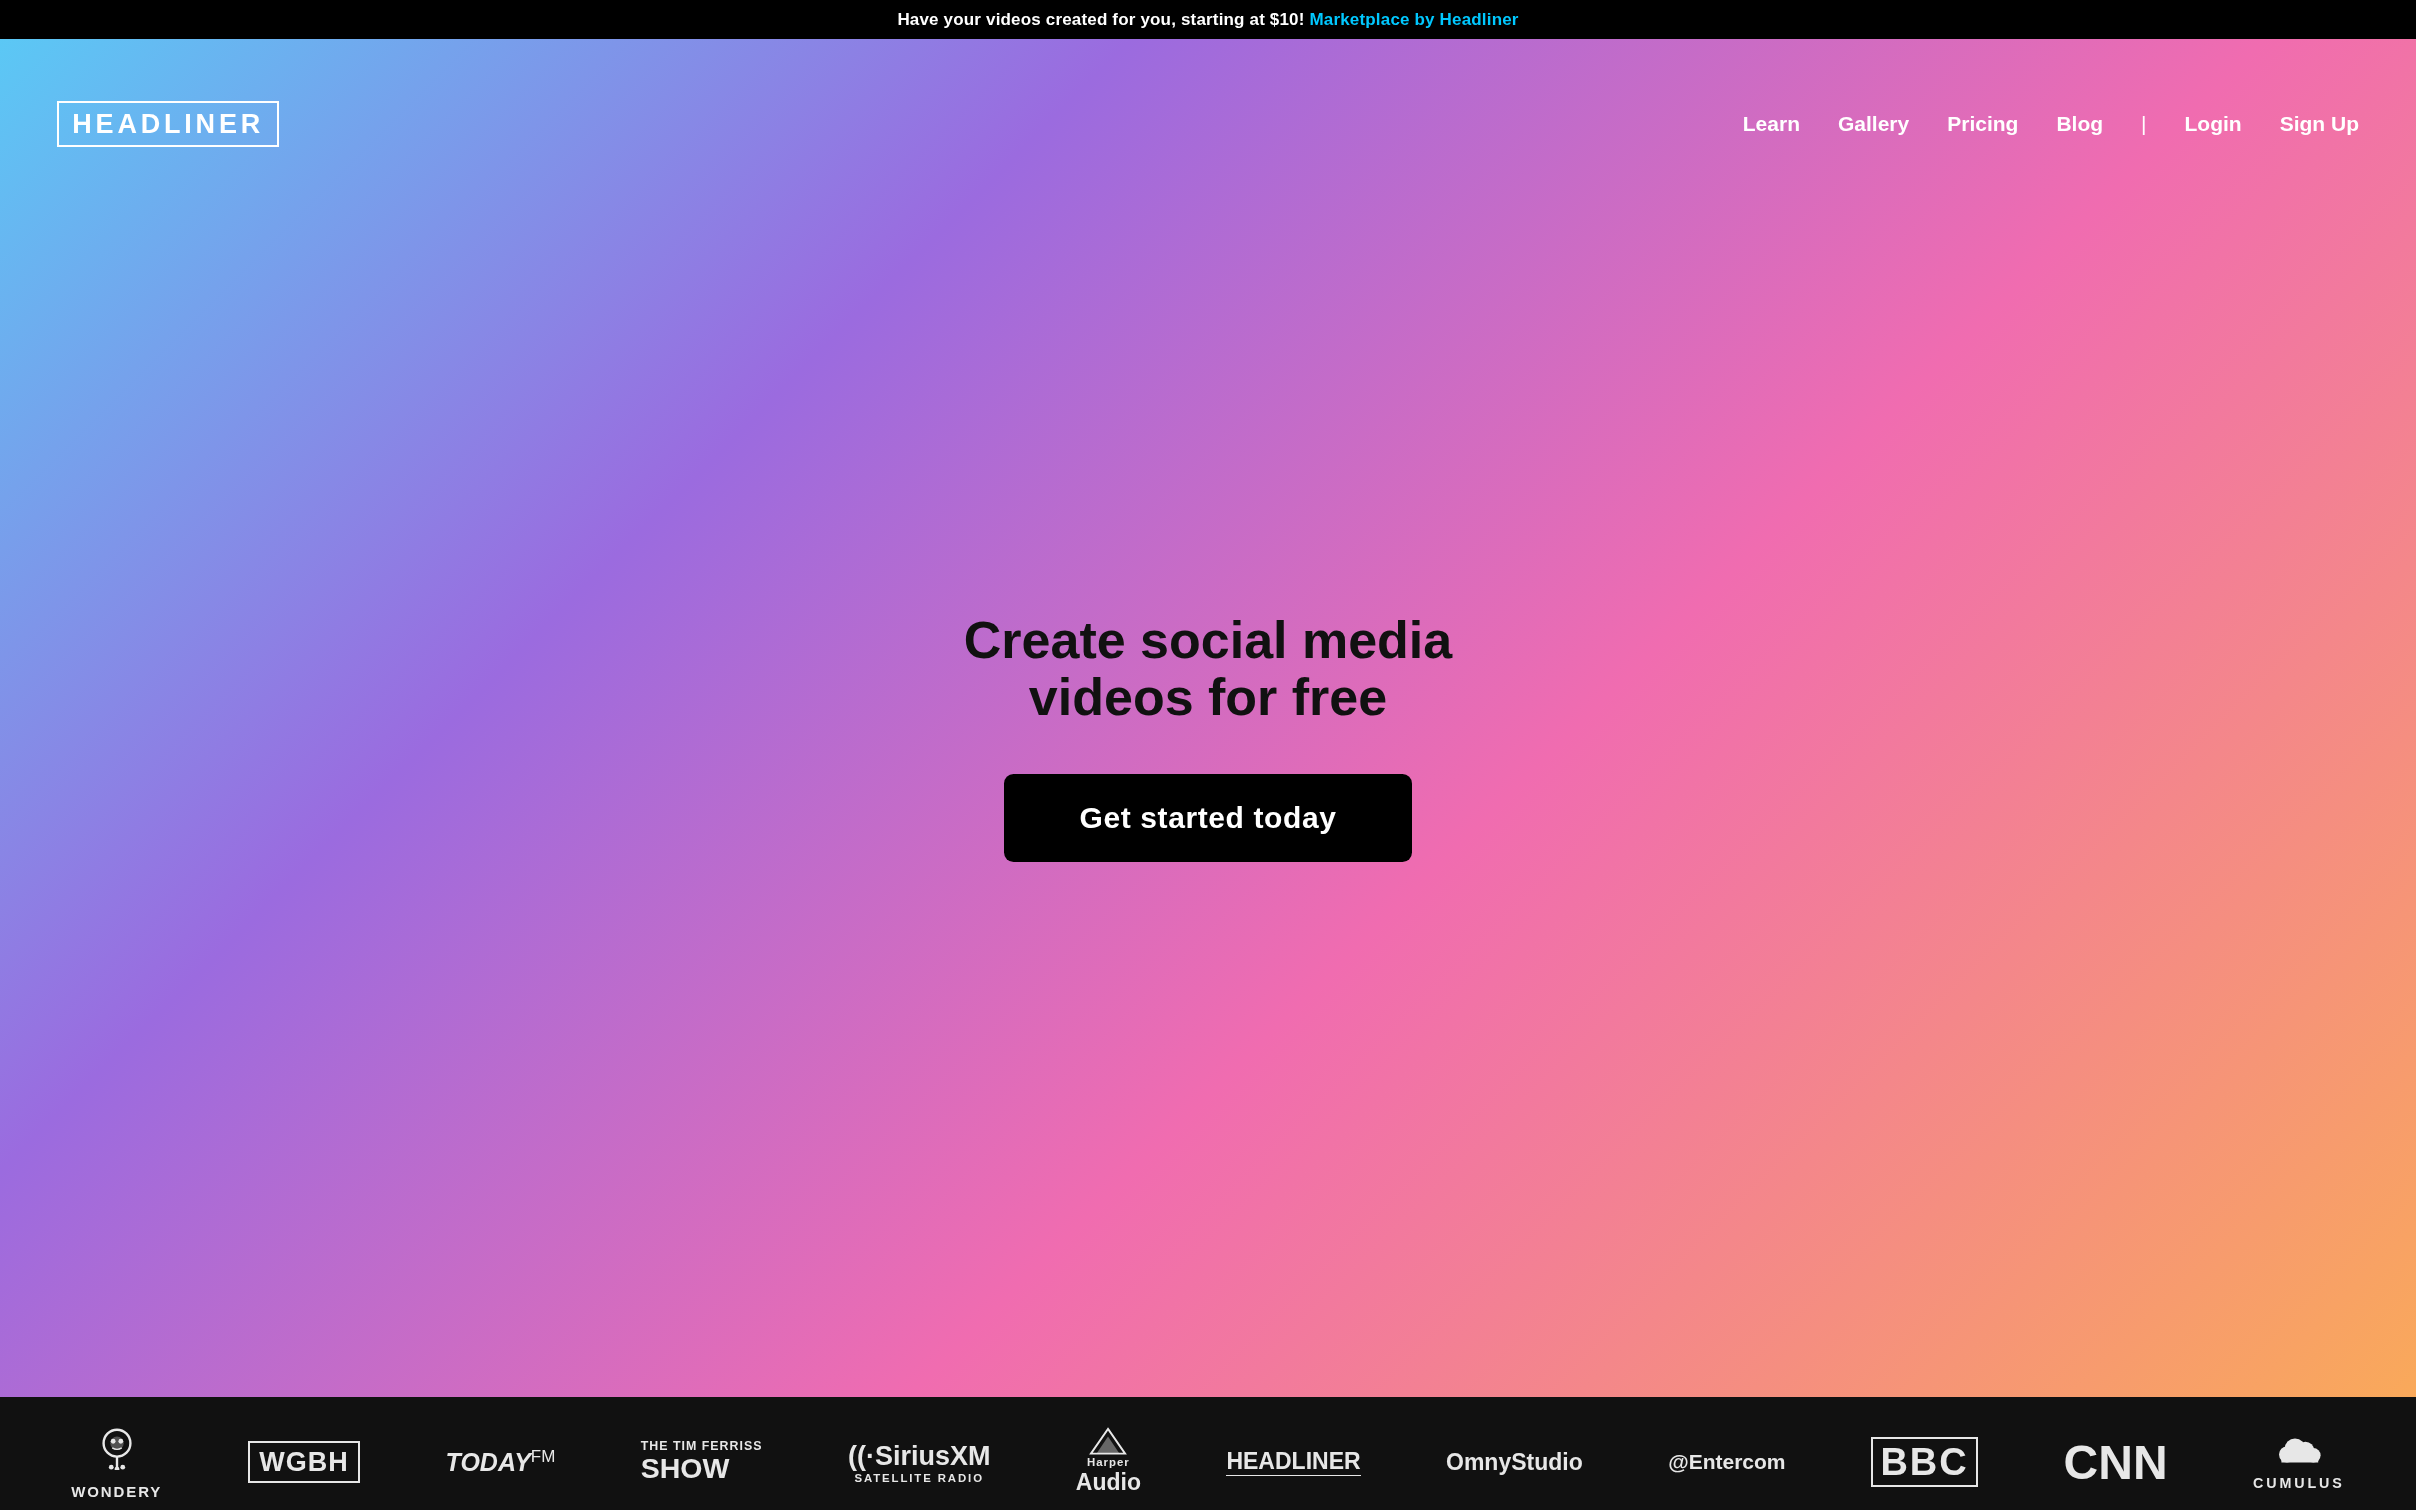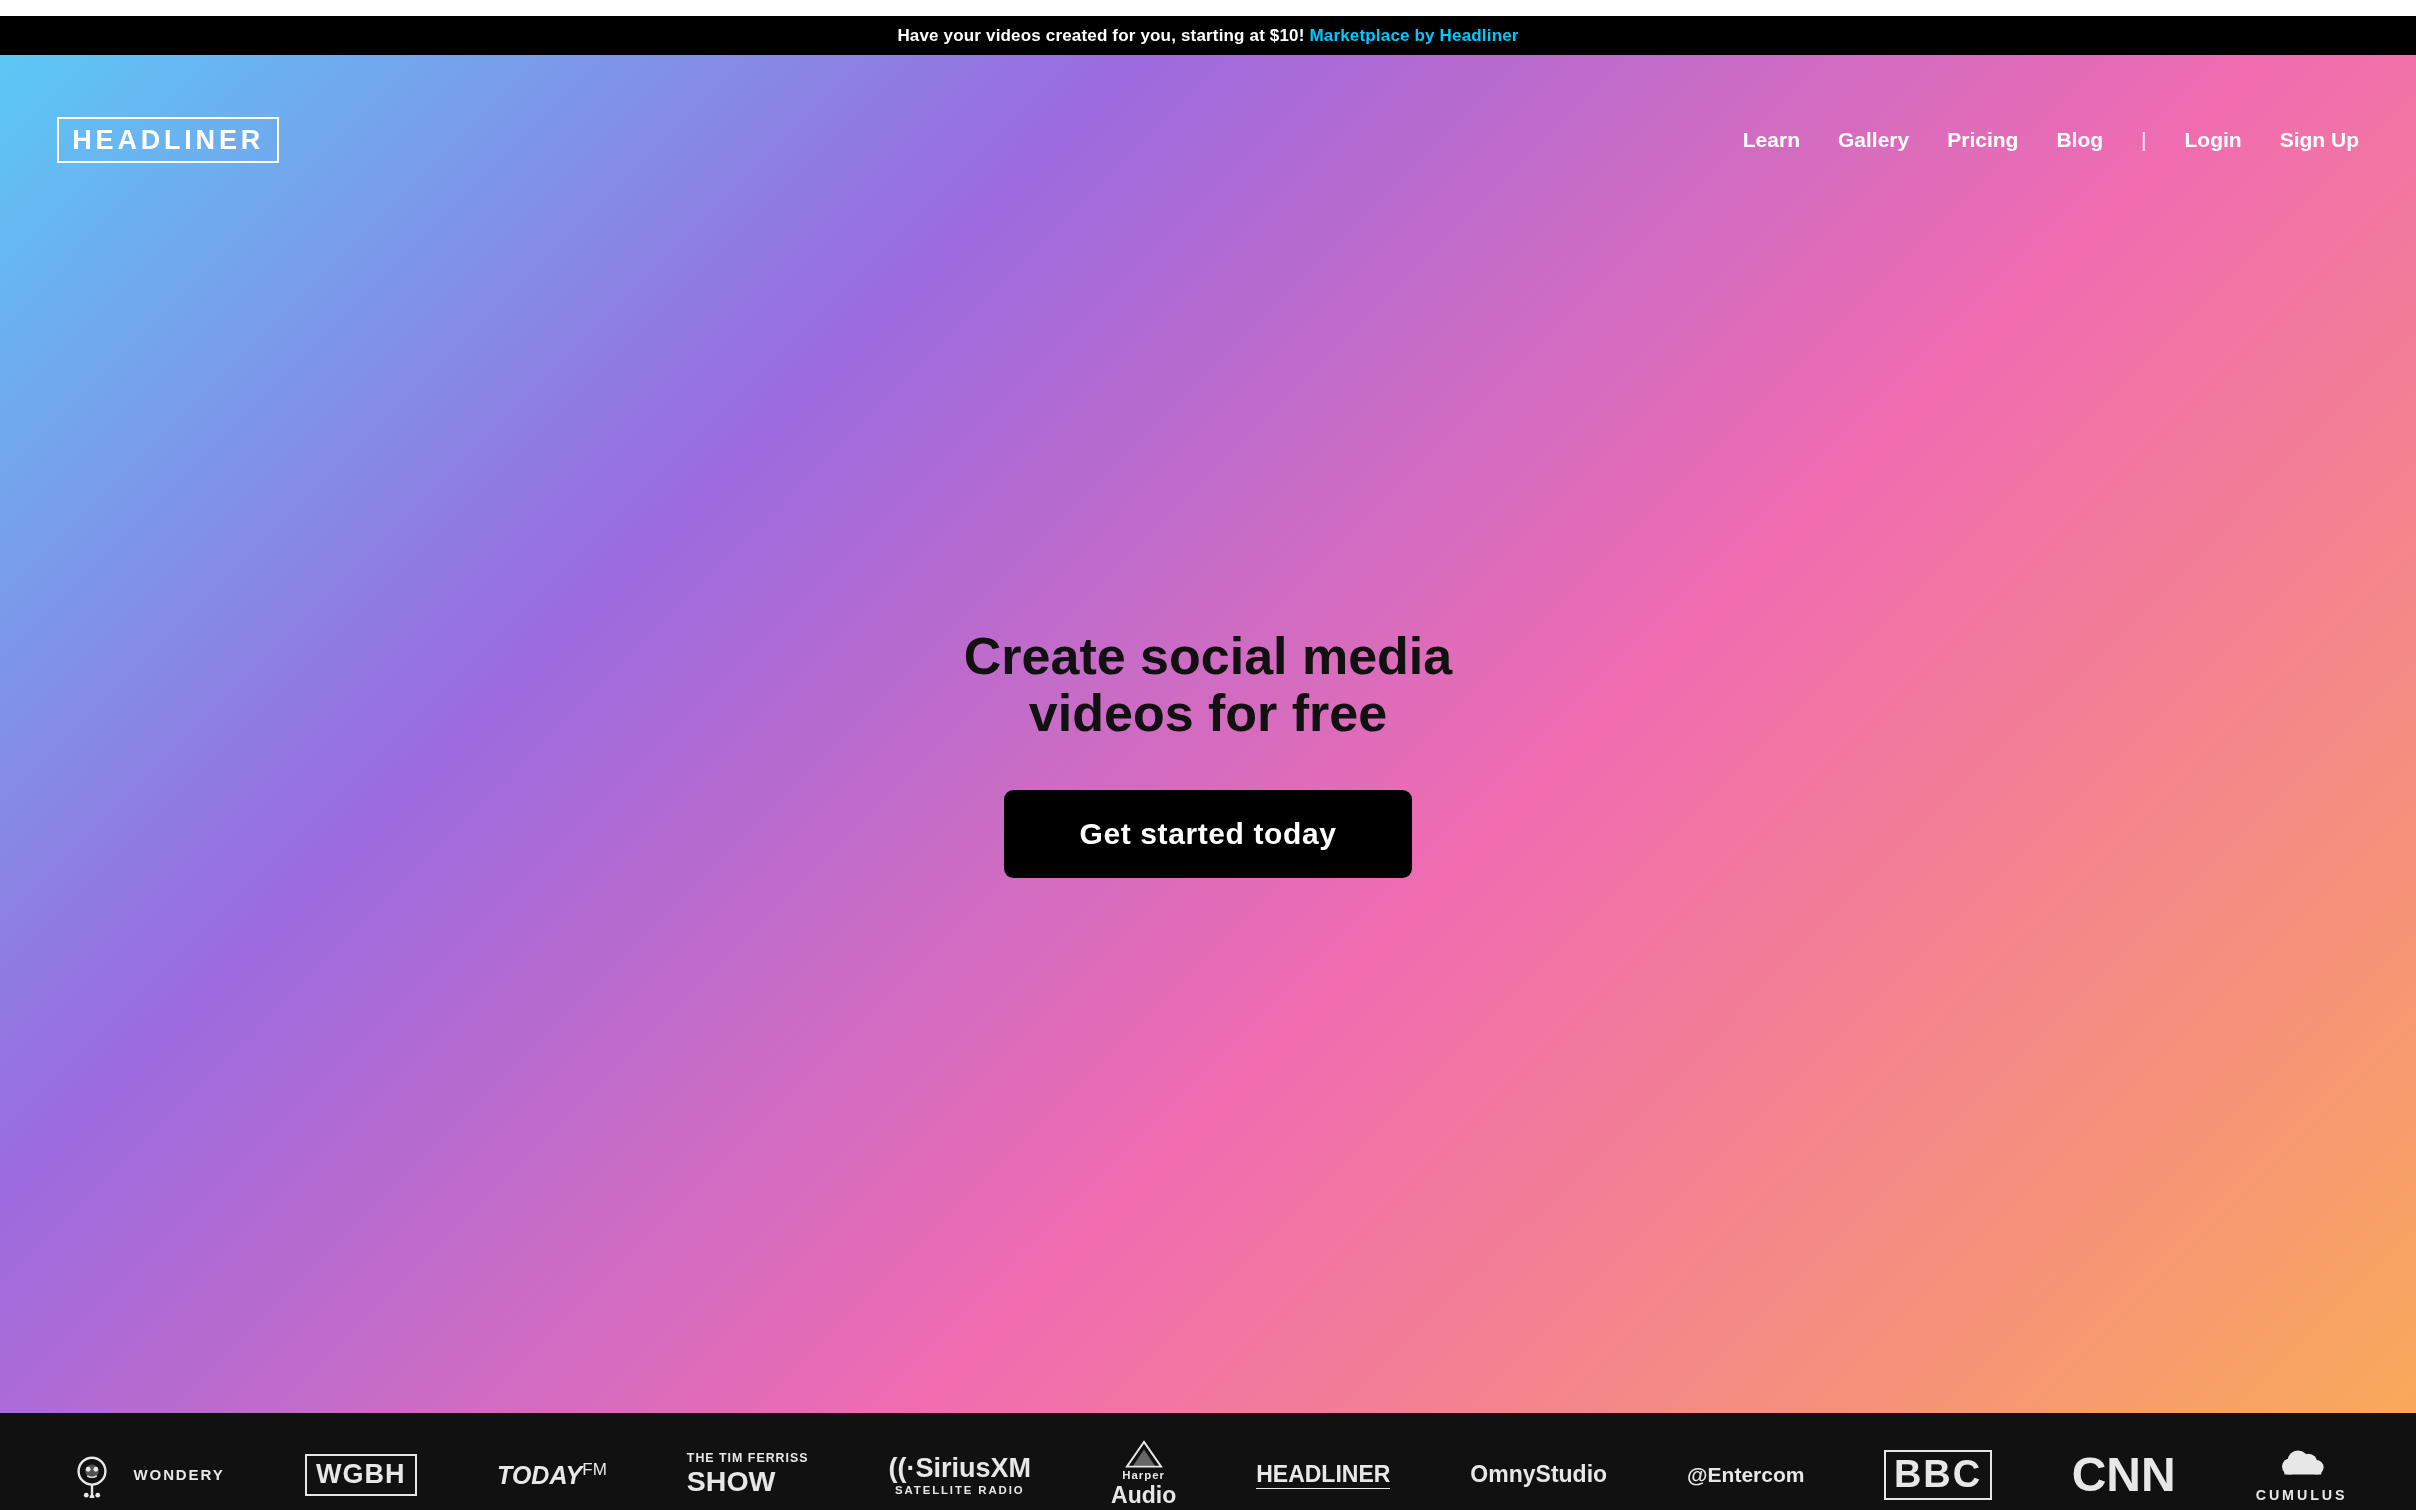--- a/index.html
+++ b/index.html
@@ -7,21 +7,20 @@
 
     
     .top-banner {
       background: #000;
       color: #fff;
       text-align: center;
       padding: 9.5px 19px;
       font-size: 17px;
       font-weight: 600;
       letter-spacing: 0.01em;
-      margin-top: 16px;
     }
     .top-banner a {
       color: #00c8ff;
       text-decoration: none;
     }
 
     
     .navbar {
       position: absolute;
       top: 43px;
@@ -117,23 +116,23 @@
       color: #fff;
       display: flex;
       align-items: center;
       justify-content: center;
       opacity: 0.9;
     }
 
     
     .brand-wondery {
       display: flex;
-      flex-direction: row;
-      align-items: center;
-      gap: 19px;
+      flex-direction: column;
+      align-items: center;
+      gap: 13px;
     }
     .wondery-icon {
       width: 46px;
       height: 46px;
     }
     .wondery-text {
       font-size: 15px;
       font-weight: 700;
       letter-spacing: 1.9px;
       color: #fff;

